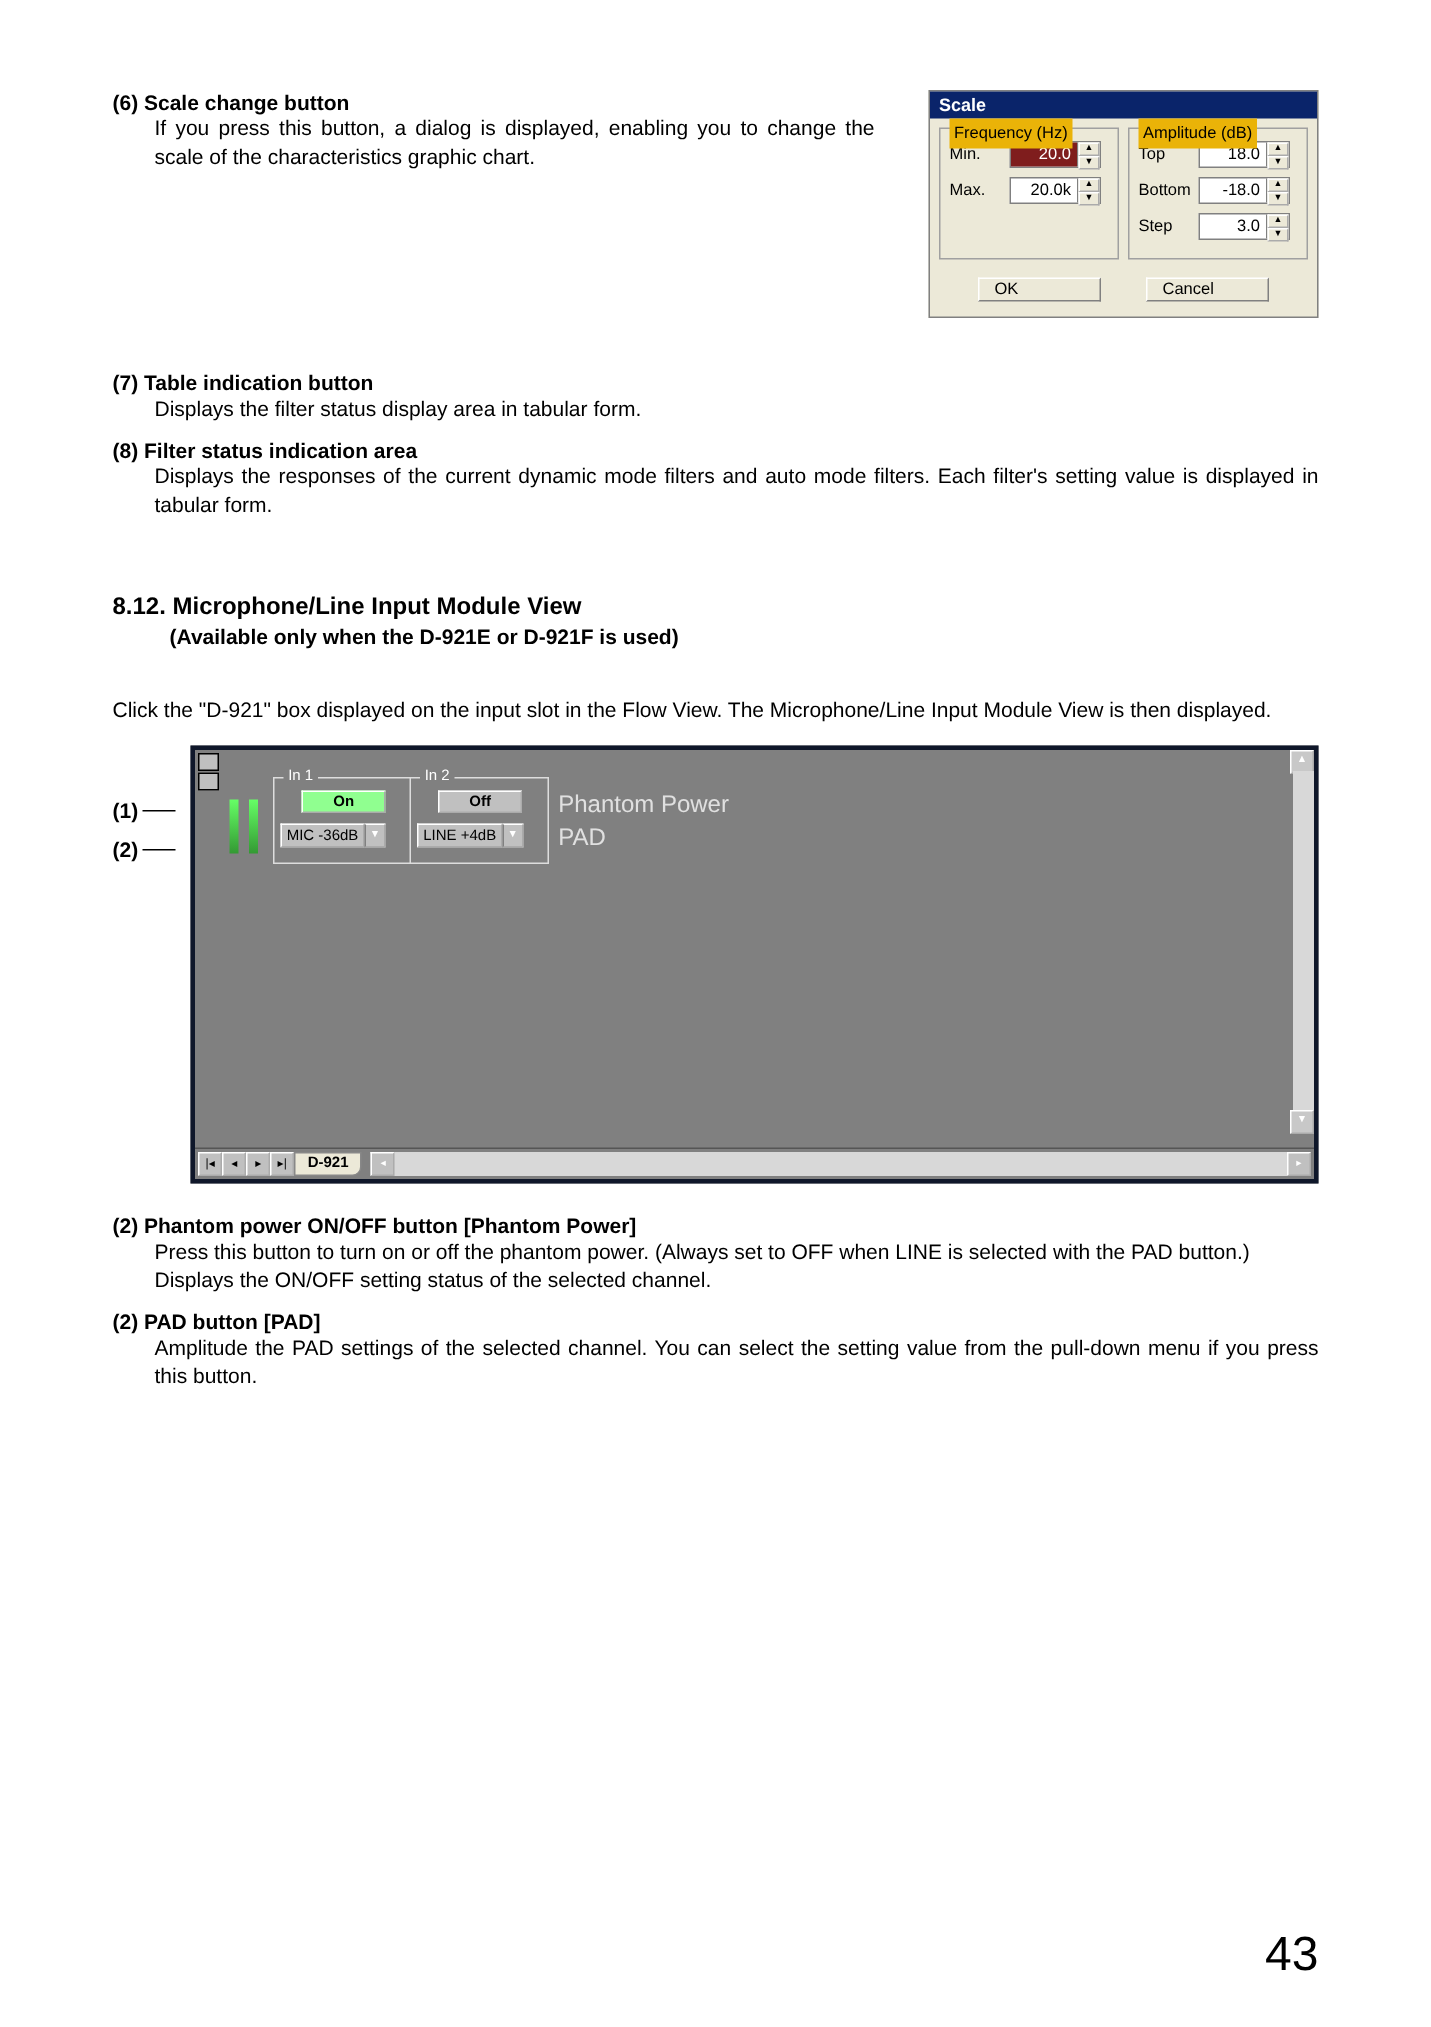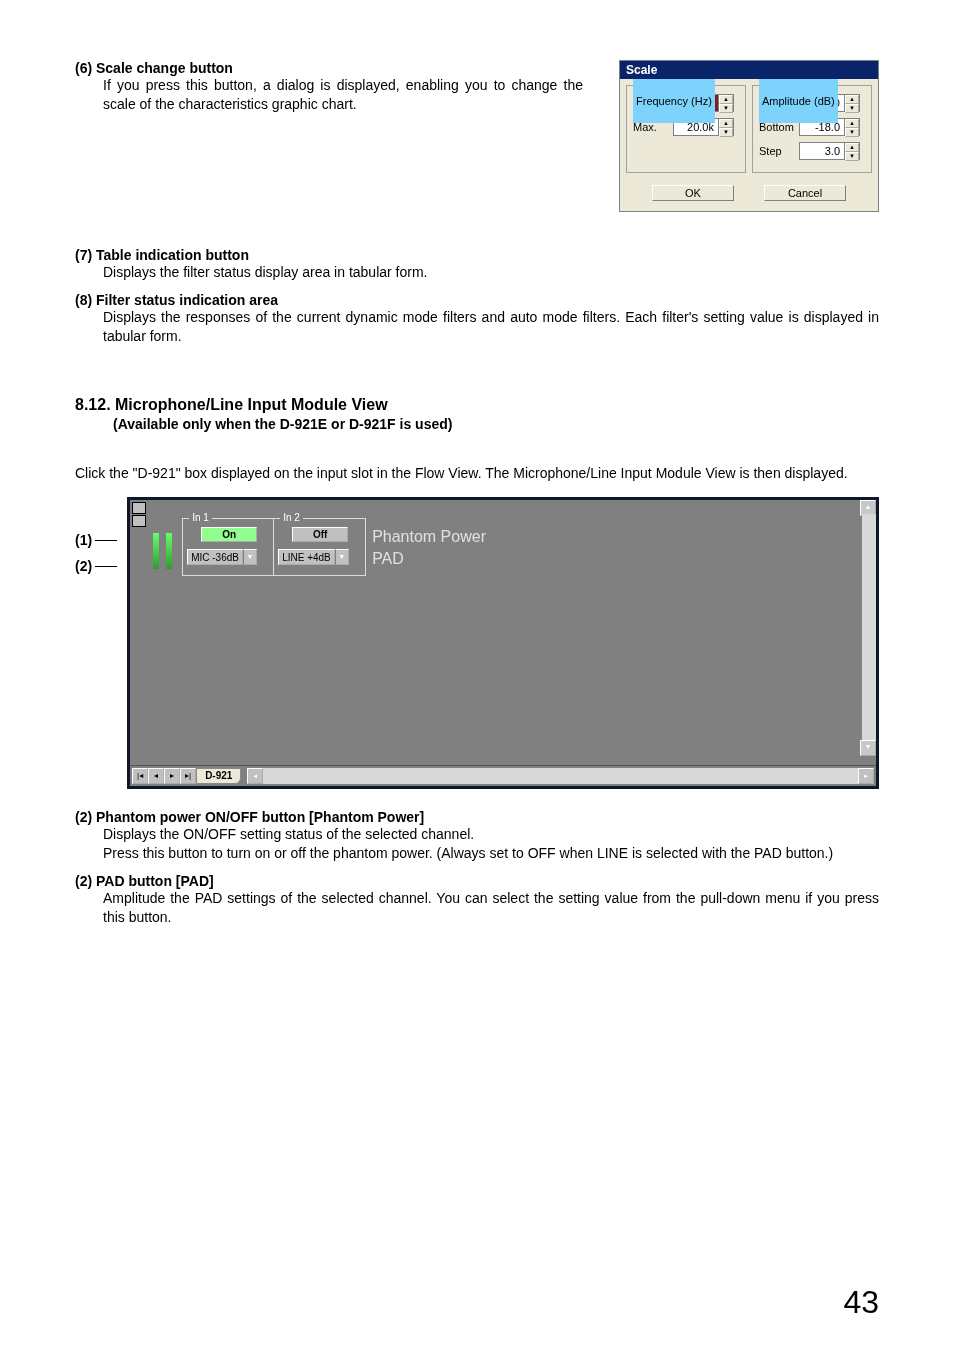--- a/index.html
+++ b/index.html
@@ -56,22 +56,22 @@
   .fieldset {
     border: 1px solid #a0a0a0;
     padding: 8px 6px 6px 6px;
     position: relative;
     flex: 1;
   }
   .fieldset .legend {
     position: absolute;
     top: -7px;
     left: 6px;
-    background: #7dd3fc;
-    padding: 16px 3px;
+    background: #eab308;
+    padding: 4px 3px;
     font-size: 11px;
   }
   .row {
     display: flex;
     align-items: center;
     margin-bottom: 6px;
     gap: 4px;
   }
   .row-label {
     width: 36px;
@@ -120,21 +120,20 @@
     padding: 6px 0 10px 0;
   }
   .win-btn {
     min-width: 60px;
     padding: 1px 10px;
     background: #ece9d8;
     border: 1px solid #808080;
     border-top-color: #fff;
     border-left-color: #fff;
     font-size: 11px;
-    text-align: center;
   }
   .clear { clear: both; }
 
   
   .heading {
     font-weight: bold;
     font-size: 16px;
     margin-top: 50px;
   }
   .subheading {
@@ -544,22 +543,22 @@
           <div class="hscroll-btn">◂</div>
           <div class="hscroll-track"></div>
           <div class="hscroll-btn">▸</div>
         </div>
       </div>
     </div>
   </div>
 
   <div class="section-item">
     <div class="item-title">(2) Phantom power ON/OFF button [Phantom Power]</div>
+    <div class="item-body">Press this button to turn on or off the phantom power. (Always set to OFF when LINE is selected with the PAD button.)</div>
     <div class="item-body">Displays the ON/OFF setting status of the selected channel.</div>
-    <div class="item-body">Press this button to turn on or off the phantom power. (Always set to OFF when LINE is selected with the PAD button.)</div>
   </div>
 
   <div class="section-item">
     <div class="item-title">(2) PAD button [PAD]</div>
     <div class="item-body">Amplitude the PAD settings of the selected channel. You can select the setting value from the pull-down menu if you press this button.</div>
   </div>
 
   <div class="page-number">43</div>
 </div>
 

